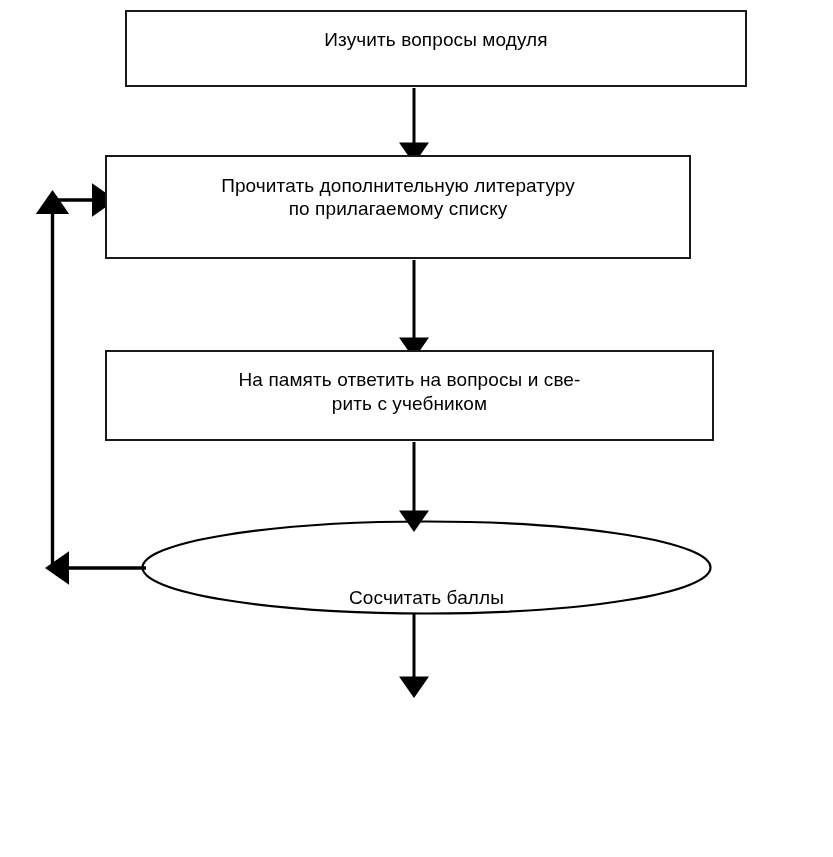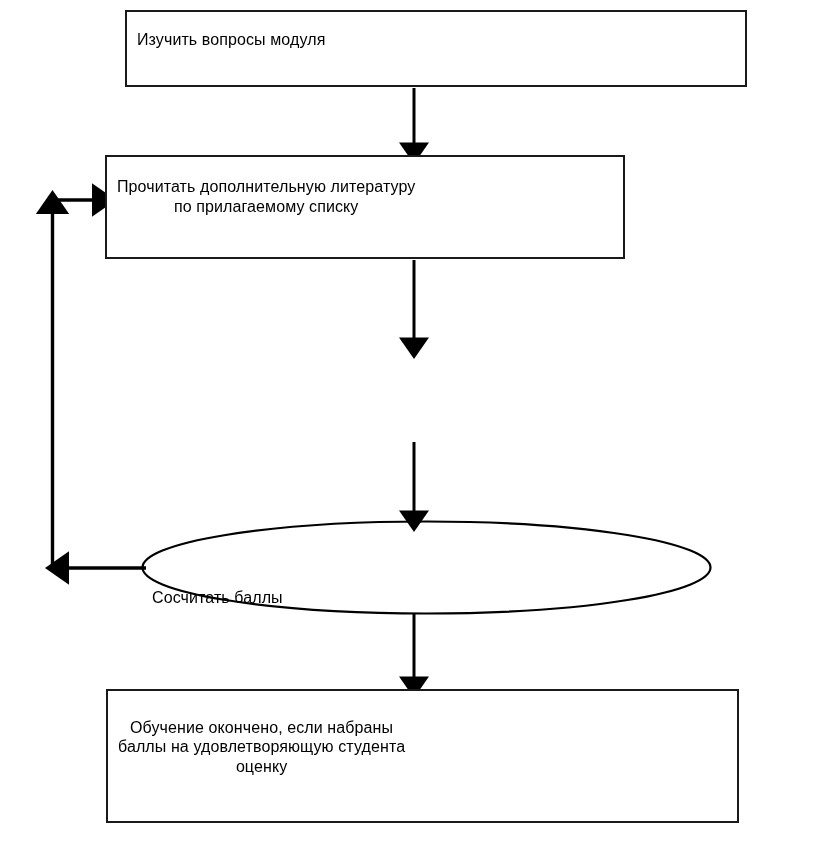--- a/index.html
+++ b/index.html
@@ -23,45 +23,46 @@
     left: 0;
     top: 0;
     width: 833px;
     height: 857px;
   }
   .node {
     position: absolute;
     box-sizing: border-box;
     display: flex;
     align-items: center;
+    justify-content: center;
     text-align: center;
     color: #000000;
     line-height: 1.22;
-    font-size: 16px;
+    font-size: 19px;
     letter-spacing: 0.1px;
     white-space: pre-line;
     pointer-events: auto;
   }
   .node.process {
     border: 2px solid #1a1a1a;
     background: #ffffff;
   }
   .node.terminator {
     background: transparent;
     border: none;
   }
   .node-label {
     display: block;
     padding: 0 10px;
     white-space: pre-line;
   }
   
   #node-study      { left: 125px; top: 10px;  width: 622px; height: 77px; }
   #node-study .node-label { position: relative; top: -9px; }
-  #node-read       { left: 105px; top: 155px; width: 520px; height: 104px; }
+  #node-read       { left: 105px; top: 155px; width: 586px; height: 104px; }
   #node-read .node-label { position: relative; top: -10px; }
   #node-answer     { left: 105px; top: 350px; width: 609px; height: 91px; }
   #node-answer .node-label { position: relative; top: -4px; }
   #node-score      { left: 142px; top: 551px; width: 569px; height: 93px; }
   #node-finish     { left: 106px; top: 689px; width: 633px; height: 134px; }
   #node-finish .node-label { position: relative; top: -9px; }
 </style>
 </head>
 <body>
 
@@ -100,24 +101,23 @@
 
   <div class="node process" id="node-study">
     <span class="node-label">Изучить вопросы модуля</span>
   </div>
 
   <div class="node process" id="node-read">
     <span class="node-label">Прочитать дополнительную литературу
 по прилагаемому списку</span>
   </div>
 
+  <div class="node process" id="node-answer">
+    <span class="node-label">На память ответить на вопросы и све-
+рить с учебником</span>
+  </div>
 
   <div class="node terminator" id="node-score">
     <span class="node-label">Сосчитать баллы</span>
   </div>
 
-  <div class="node process" id="node-finish">
-    <span class="node-label">Обучение окончено, если  набраны
-баллы на удовлетворяющую студента
-оценку</span>
-  </div>
 
 </div>
 
 </body></html>

